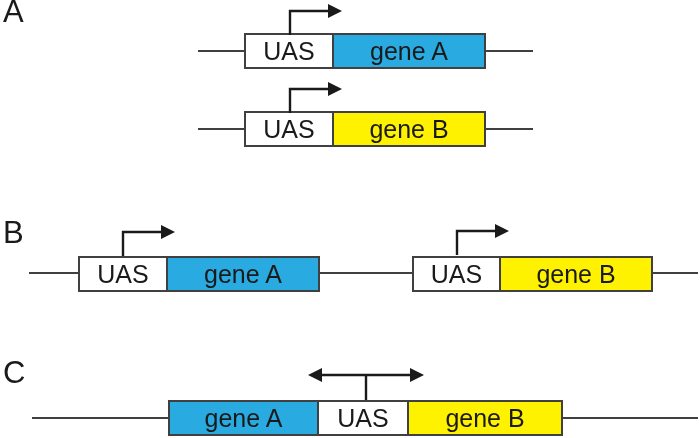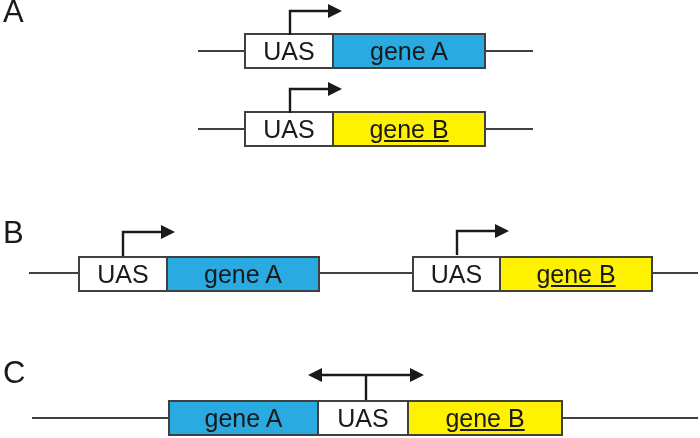--- a/index.html
+++ b/index.html
@@ -27,21 +27,21 @@
     box-sizing:border-box;
     border:2px solid var(--outline,#404040);
     display:flex;
     align-items:center;
     justify-content:center;
     font-size:25px;
     color:var(--text,#1a1a1a);
     background:var(--box-fill,#fff);
   }
   .seg.fill-gene-a{background:var(--gene-a-fill,#29ABE2);}
-  .seg.fill-gene-b{background:var(--gene-b-fill,#FFF200);text-decoration:underline;}
+  .seg.fill-gene-b{background:var(--gene-b-fill,#FFF200);}
   .parrow{
     position:absolute;
     color:var(--arrow,#1a1a1a);
   }
   svg{display:block;}
 </style>
 </head>
 <body>
 
 <div class="canvas">

